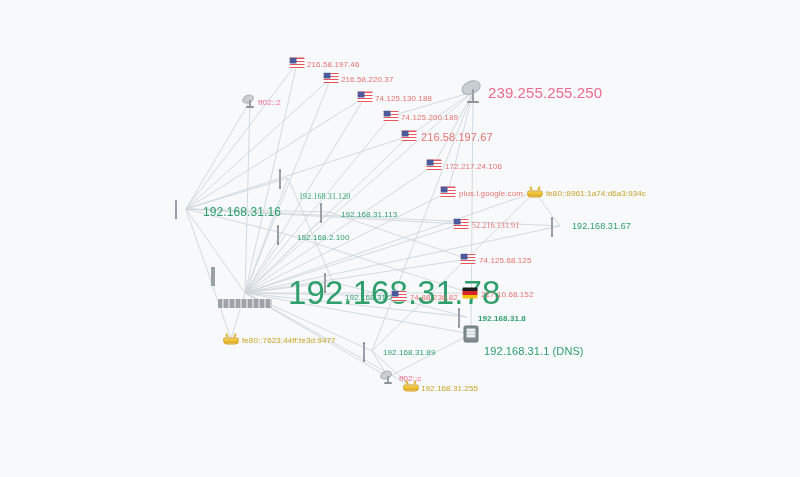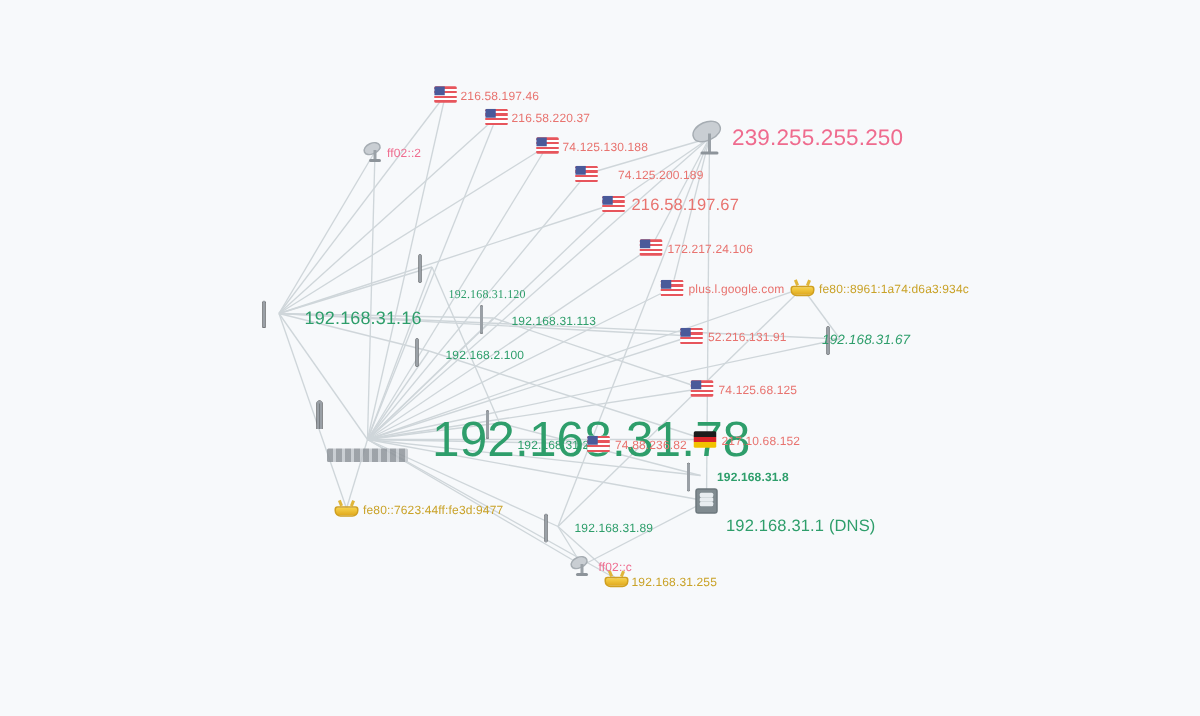--- a/index.html
+++ b/index.html
@@ -185,21 +185,21 @@
         <span class="ico ico-pc"><span class="scr"></span><span class="stand"></span></span>
       </div>
       <div class="lbl c-local" style="position: absolute; left: 297px; top: 237px; transform: translateY(-50%); font-size: 8px; white-space: nowrap;">192.168.2.100</div>
       <div class="node" style="left: 333px; top: 282px;">
         <span class="ico ico-pc"><span class="scr"></span><span class="stand"></span></span>
       </div>
       <div class="lbl c-local" style="position: absolute; left: 345px; top: 297px; transform: translateY(-50%); font-size: 8px; white-space: nowrap;">192.168.31.25</div>
       <div class="node" style="left: 560px; top: 226px;">
         <span class="ico ico-pc"><span class="scr"></span><span class="stand"></span></span>
       </div>
-      <div class="lbl c-local" style="position: absolute; left: 548px; top: 226px; transform: translateY(-50%); font-size: 9px; white-space: nowrap; font-style: italic;">192.168.31.67</div>
+      <div class="lbl c-local" style="position: absolute; left: 572px; top: 226px; transform: translateY(-50%); font-size: 9px; white-space: nowrap;">192.168.31.67</div>
       <div class="node" style="left: 467px; top: 317px;">
         <span class="ico ico-pc"><span class="scr"></span><span class="stand"></span></span>
       </div>
       <div class="lbl c-local" style="position: absolute; left: 478px; top: 318px; transform: translateY(-50%); font-size: 8px; white-space: nowrap; font-weight: bold;">192.168.31.8</div>
       <div class="node" style="left: 471px; top: 334px;">
         <span class="ico ico-server">
           <i></i>
           <i></i>
           <i></i>
         </span>
@@ -265,37 +265,37 @@
         <span class="ico ico-flag us"></span>
       </div>
       <div class="lbl c-remote" style="position: absolute; left: 341px; top: 79px; transform: translateY(-50%); font-size: 8px; white-space: nowrap;">216.58.220.37</div>
       <div class="node" style="left: 365px; top: 97px;">
         <span class="ico ico-flag us"></span>
       </div>
       <div class="lbl c-remote" style="position: absolute; left: 375px; top: 98px; transform: translateY(-50%); font-size: 8px; white-space: nowrap;">74.125.130.188</div>
       <div class="node" style="left: 391px; top: 116px;">
         <span class="ico ico-flag us"></span>
       </div>
-      <div class="lbl c-remote" style="position: absolute; left: 401px; top: 117px; transform: translateY(-50%); font-size: 8px; white-space: nowrap; margin-left: 11px;">74.125.200.189</div>
+      <div class="lbl c-remote" style="position: absolute; left: 401px; top: 117px; transform: translateY(-50%); font-size: 8px; white-space: nowrap;">74.125.200.189</div>
       <div class="node" style="left: 409px; top: 136px;">
         <span class="ico ico-flag us"></span>
       </div>
       <div class="lbl c-remote" style="position: absolute; left: 421px; top: 137px; transform: translateY(-50%); font-size: 11px; white-space: nowrap; text-align: right;">216.58.197.67</div>
       <div class="node" style="left: 434px; top: 165px;">
         <span class="ico ico-flag us"></span>
       </div>
       <div class="lbl c-remote" style="position: absolute; left: 445px; top: 166px; transform: translateY(-50%); font-size: 8px; white-space: nowrap;">172.217.24.106</div>
       <div class="node" style="left: 448px; top: 192px;">
         <span class="ico ico-flag us"></span>
       </div>
       <div class="lbl c-remote" style="position: absolute; left: 459px; top: 193px; transform: translateY(-50%); font-size: 8px; white-space: nowrap;">plus.l.google.com</div>
       <div class="node" style="left: 461px; top: 224px;">
         <span class="ico ico-flag us"></span>
       </div>
-      <div class="lbl c-remote" style="position: absolute; left: 472px; top: 225px; transform: translateY(-50%); font-size: 8px; white-space: nowrap;">52.216.131.91</div>
+      <div class="lbl c-remote" style="position: absolute; left: 472px; top: 225px; transform: translateY(-50%); font-size: 8px; white-space: nowrap; font-family: Liberation Serif, serif;">52.216.131.91</div>
       <div class="node" style="left: 468px; top: 259px;">
         <span class="ico ico-flag us"></span>
       </div>
       <div class="lbl c-remote" style="position: absolute; left: 479px; top: 260px; transform: translateY(-50%); font-size: 8px; white-space: nowrap;">74.125.68.125</div>
       <div class="node" style="left: 399px; top: 296px;">
         <span class="ico ico-flag us"></span>
       </div>
       <div class="lbl c-remote" style="position: absolute; left: 410px; top: 297px; transform: translateY(-50%); font-size: 8px; white-space: nowrap;">74.88.236.82</div>
       <div class="node" style="left: 470px; top: 293px;">
         <span class="ico ico-flag de"></span>

